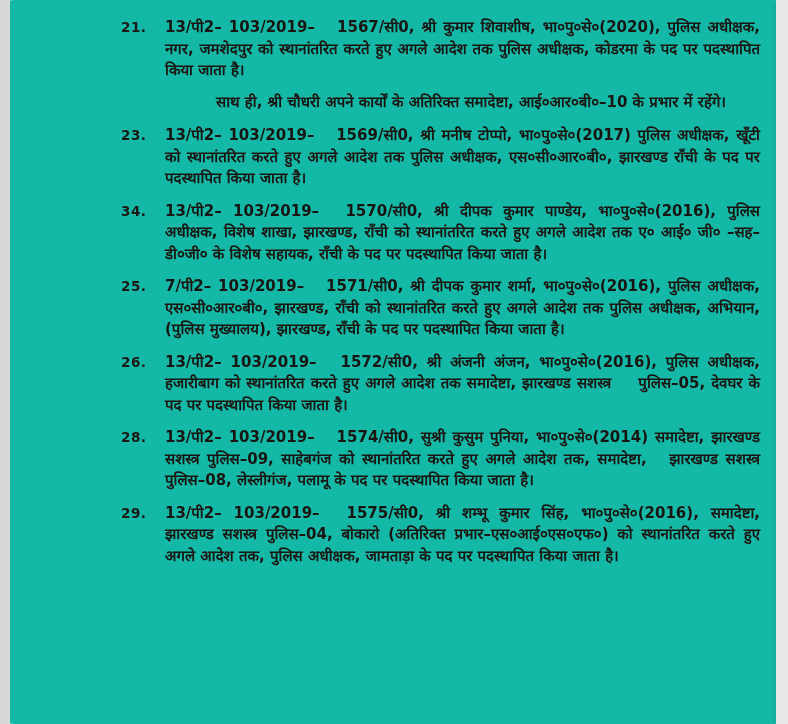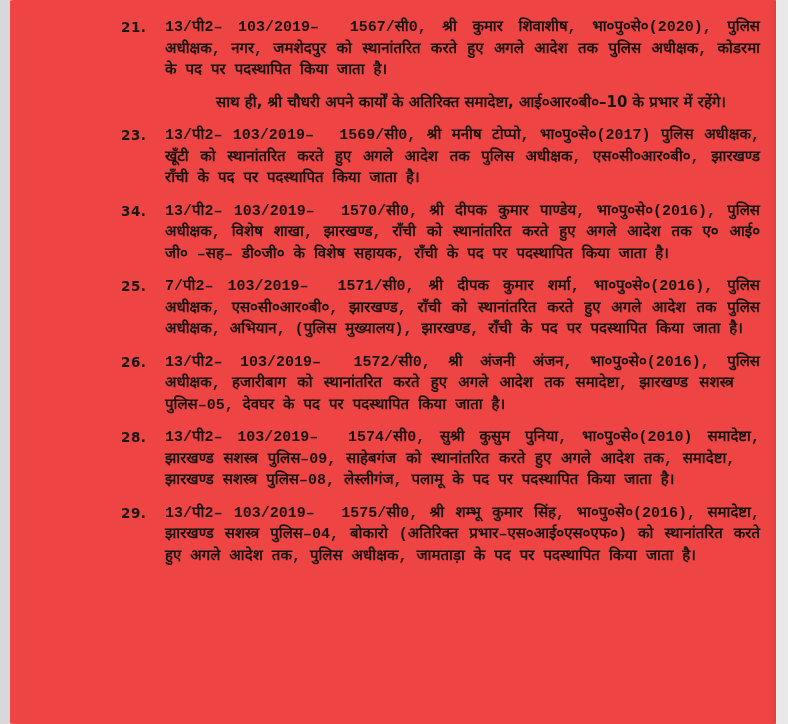--- a/index.html
+++ b/index.html
@@ -10,21 +10,21 @@
     width: 788px;
     height: 724px;
     overflow: hidden;
     background: #fbfbfa;
     font-family: "DejaVu Sans", sans-serif;
   }
   .scan-page {
     position: relative;
     width: 788px;
     height: 724px;
-    background: #ef4444;
+    background: #14b8a6;
     box-sizing: border-box;
     border-radius: 14px;
   }
   .edge-strip-left {
     position: absolute;
     left: 0; top: 0;
     width: 10px; height: 724px;
     background: #d8d8d8;
   }
   .edge-strip-right {
@@ -56,21 +56,20 @@
     color: #1a1814;
   }
   .item-text {
     flex: 1 1 auto;
     margin: 0;
     font-size: 15px;
     line-height: 21.5px;
     font-weight: bold;
     text-align: justify;
     color: #171512;
-    font-family: Liberation Mono, monospace;
   }
   .item-note {
     margin: -1px 0 12px 95px;
     font-size: 15px;
     line-height: 21.5px;
     font-weight: bold;
     color: #171512;
   }
 </style>
 </head>
@@ -106,21 +105,21 @@
     </div>
 
     <div class="order-item">
       <span class="item-number">26.</span>
       <p class="item-text">13/पी2– 103/2019–  1572/सी0, श्री अंजनी अंजन, भा०पु०से०(2016), पुलिस अधीक्षक, हजारीबाग को स्थानांतरित करते हुए अगले आदेश तक समादेष्टा, झारखण्ड सशस्त्र   पुलिस–05, देवघर के पद पर पदस्थापित किया जाता है।</p>
     </div>
 
 
     <div class="order-item">
       <span class="item-number">28.</span>
-      <p class="item-text">13/पी2– 103/2019–  1574/सी0, सुश्री कुसुम पुनिया, भा०पु०से०(2010) समादेष्टा,  झारखण्ड सशस्त्र पुलिस–09, साहेबगंज को स्थानांतरित करते हुए अगले आदेश तक, समादेष्टा,  झारखण्ड सशस्त्र पुलिस–08, लेस्लीगंज, पलामू के पद पर पदस्थापित किया जाता है।</p>
+      <p class="item-text">13/पी2– 103/2019–  1574/सी0, सुश्री कुसुम पुनिया, भा०पु०से०(2014) समादेष्टा,  झारखण्ड सशस्त्र पुलिस–09, साहेबगंज को स्थानांतरित करते हुए अगले आदेश तक, समादेष्टा,  झारखण्ड सशस्त्र पुलिस–08, लेस्लीगंज, पलामू के पद पर पदस्थापित किया जाता है।</p>
     </div>
 
     <div class="order-item">
       <span class="item-number">29.</span>
       <p class="item-text">13/पी2– 103/2019–  1575/सी0, श्री शम्भू कुमार सिंह, भा०पु०से०(2016), समादेष्टा, झारखण्ड सशस्त्र पुलिस–04, बोकारो (अतिरिक्त प्रभार–एस०आई०एस०एफ०) को स्थानांतरित करते हुए अगले आदेश तक, पुलिस अधीक्षक, जामताड़ा के पद पर पदस्थापित किया जाता है।</p>
     </div>
 
   </div>
 </div>
 

